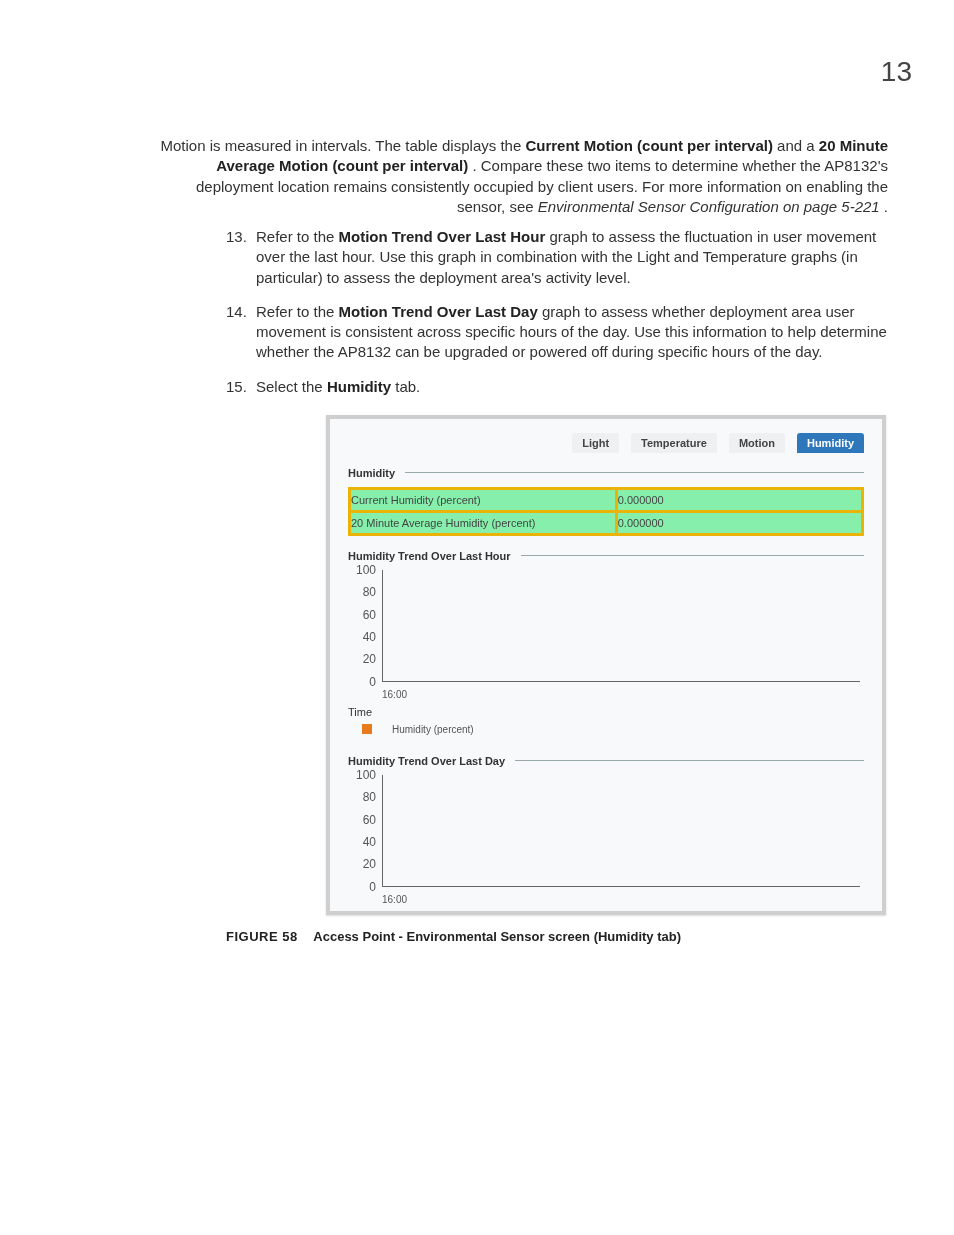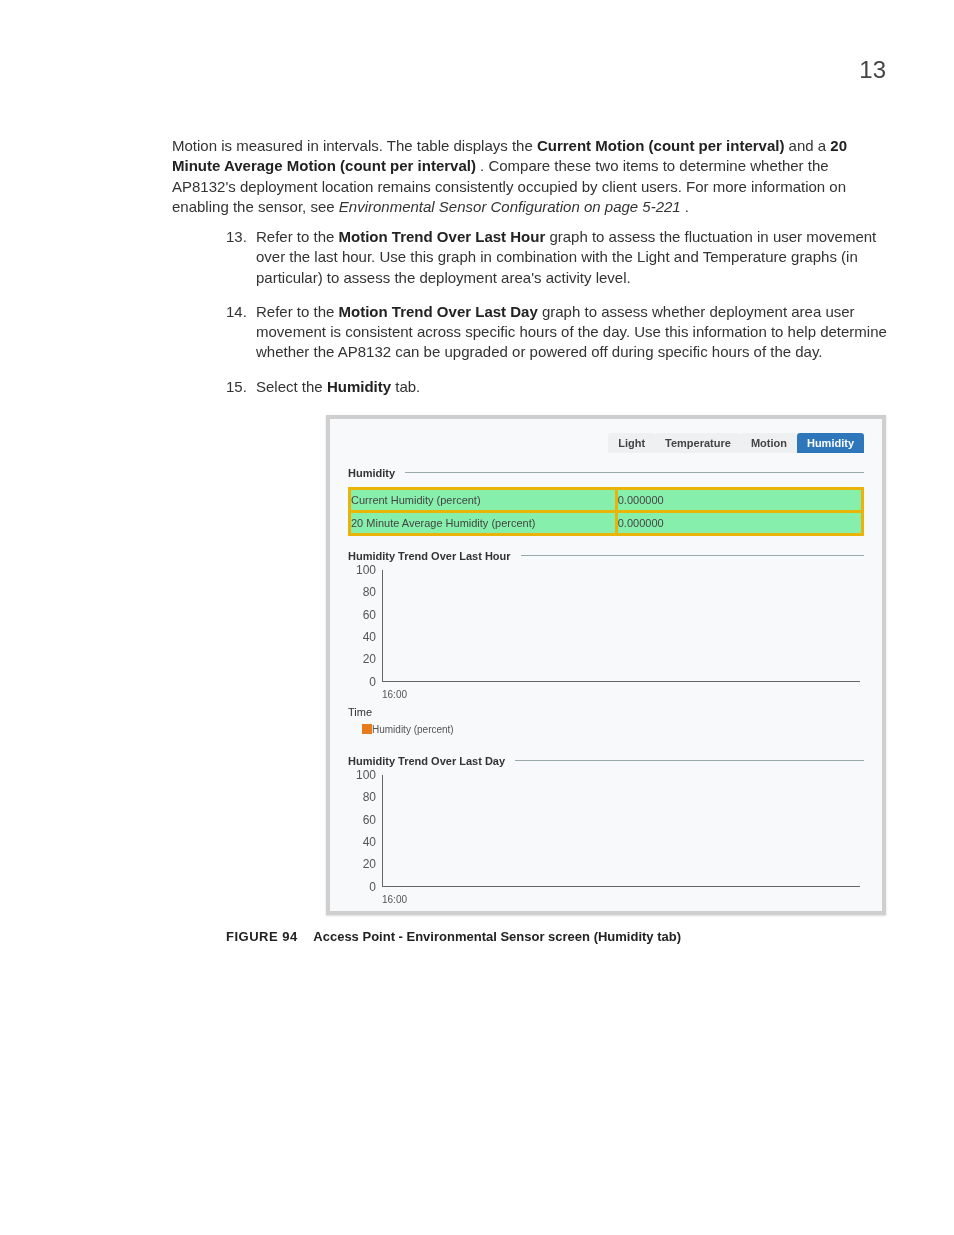--- a/index.html
+++ b/index.html
@@ -1,42 +1,42 @@
 <!DOCTYPE html>
 <html><head>
 <meta charset="utf-8">
 <style>
   html,body{margin:0;padding:0;background:#fff;font-family:Arial,Helvetica,sans-serif;color:#222;}
   .page{width:954px;height:1235px;position:relative;box-sizing:border-box;padding:56px 56px 40px 56px;}
-  .page-number{position:absolute;top:56px;right:68px;font-size:24px;font-weight:400;color:#444;}
-  .body-col{margin-left:116px;margin-right:10px;margin-top:80px;}
+  .page-number{position:absolute;top:56px;right:42px;font-size:28px;font-weight:400;color:#444;}
+  .body-col{margin-left:92px;margin-right:10px;margin-top:80px;text-align:right;}
   .list-col{margin-left:170px;margin-right:10px;}
   p,.para{font-size:15px;line-height:1.35;margin:0 0 10px 0;color:#333;}
   .bold{font-weight:700;color:#222;}
   .italic{font-style:italic;}
   .step{display:flex;font-size:15px;line-height:1.35;margin:0 0 14px 0;color:#333;}
   .step .num{flex:0 0 30px;}
   .step .txt{flex:1;}
   .figure-wrap{margin:18px 0 14px 270px;width:560px;}
   .ui-panel{border:4px solid #cfcfcf;background:#f7f9fb;position:relative;box-shadow:0 1px 2px rgba(0,0,0,0.15);}
   .ui-inner{padding:14px 18px 0 18px;font-family:Tahoma,Arial,sans-serif;font-size:11px;color:#333;}
-  .tabbar{display:flex;justify-content:flex-end;gap:0;margin-bottom:14px;}
+  .tabbar{display:flex;justify-content:flex-end;gap:12px;margin-bottom:14px;}
   .tab{padding:4px 10px;font-size:11px;font-weight:700;color:#444;background:#eef0f2;border-radius:3px 3px 0 0;cursor:pointer;}
   .tab.active{background:#2e77bb;color:#fff;}
   .section-title{font-weight:700;font-size:11px;display:flex;align-items:center;gap:10px;margin:4px 0 8px 0;}
   .section-title .rule{flex:1;height:1px;background:#9aa;}
   table.kv{width:100%;border-collapse:collapse;font-size:11px;color:#444;margin-bottom:14px;}
   table.kv td{border:3px solid #eab308;padding:4px 0;background:#86efac;}
   table.kv td:first-child{width:52%;}
   .chart{position:relative;height:130px;margin:4px 0 6px 0;}
   .chart .yaxis{position:absolute;left:0;top:0;bottom:18px;width:32px;}
   .chart .ytick{position:absolute;right:4px;font-size:12px;color:#555;transform:translateY(-50%);}    
   .chart .plot{position:absolute;left:34px;right:4px;top:0;bottom:18px;border-left:1px solid #666;border-bottom:1px solid #666;}
   .chart .xlab{position:absolute;left:34px;bottom:0;font-size:10px;color:#555;}
-  .legend{display:flex;align-items:center;gap:0;font-size:10px;color:#555;margin:6px 0 20px 14px;}
+  .legend{display:flex;align-items:center;gap:20px;font-size:10px;color:#555;margin:6px 0 20px 14px;}
   .legend .swatch{width:10px;height:10px;background:#e87b1c;display:inline-block;}
   .bottom-fade{height:40px;background:linear-gradient(180deg,#f7f9fb 0%,#d9e6f2 70%,#cfe0ef 100%);position:relative;}
   .refresh-btn{position:absolute;right:-20px;bottom:6px;background:linear-gradient(#e9f0f6,#c9dceb);border:1px solid #7fa8c9;border-radius:3px;font-size:11px;font-weight:700;color:#1b4d7b;padding:3px 6px 3px 22px;box-shadow:0 1px 1px rgba(0,0,0,.15);cursor:pointer;}
   .refresh-btn svg{position:absolute;left:4px;top:3px;}
   .caption{font-size:13px;margin:14px 0 18px 170px;color:#222;}
   .caption .figlabel{font-weight:900;letter-spacing:.5px;margin-right:12px;}
   .caption .figtitle{font-weight:700;}
 </style>
 </head>
 <body>
@@ -145,17 +145,17 @@
             <div class="ytick" style="top:100%">0</div>
           </div>
           <div class="plot"></div>
           <div class="xlab">16:00</div>
         </div>
       </div>
     </div>
   </div>
 
   <div class="caption">
-    <span class="figlabel">FIGURE 94</span>
+    <span class="figlabel">FIGURE 58</span>
     <span class="figtitle">Access Point - Environmental Sensor screen (Humidity tab)</span>
   </div>
 
 </div>
 
 </body></html>

